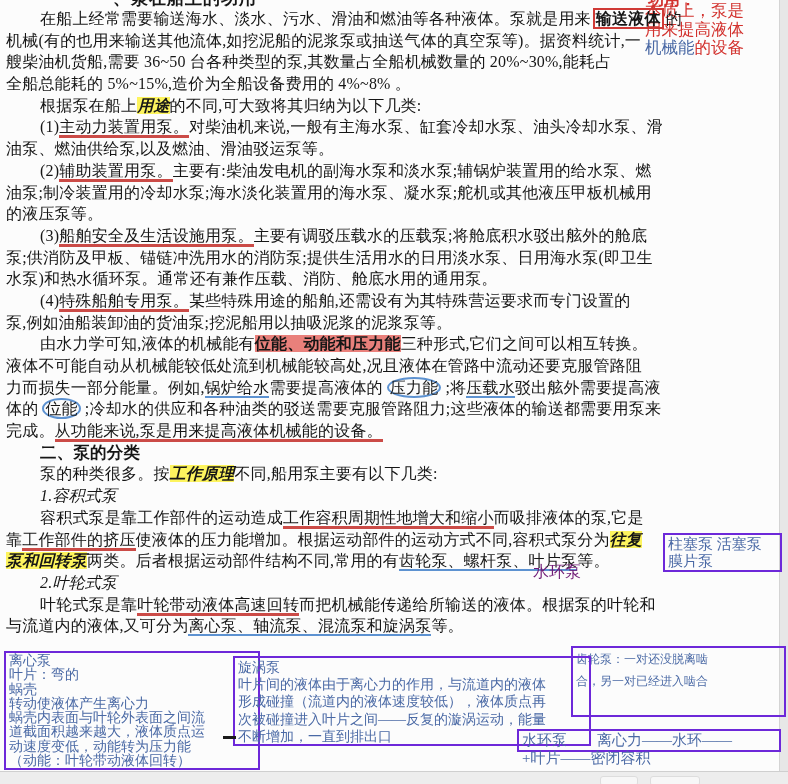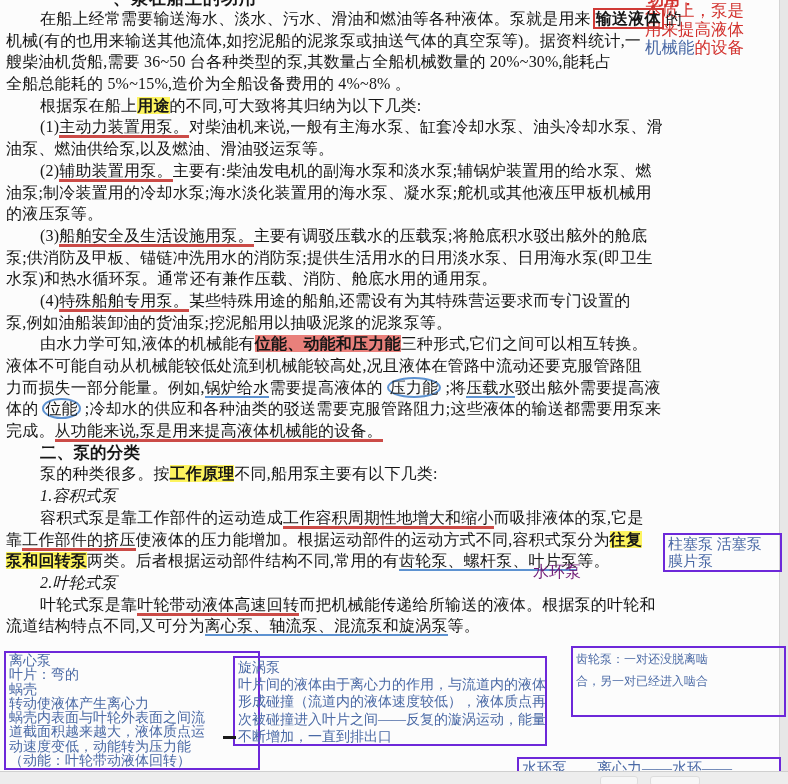--- a/index.html
+++ b/index.html
@@ -6,43 +6,43 @@
   .page{position:relative;width:788px;height:784px;background:#fcfcfc;overflow:hidden;
         font-family:"Liberation Serif","DejaVu Serif",serif;color:#161616;}
   
   .body-text{position:absolute;left:6px;top:8px;width:768px;font-size:16px;
              line-height:21.7px;letter-spacing:0.2px;}
   .ln{white-space:nowrap;height:21.7px;}
   .ind{padding-left:34px;}
   .bold-head{font-weight:bold;font-size:16.5px;}
   .kai-head{font-style:italic;}
   .box-red{border:2px solid #d03a36;padding:0 1px;margin:-2px 2px;font-weight:bold;}
-  .hl-yellow{background:#fdf45e;font-weight:bold;}
+  .hl-yellow{background:#fdf45e;font-weight:bold;font-style:italic;}
   .hl-pink{background:#e9807b;font-weight:bold;}
   .u-red{border-bottom:3px solid #cb4b47;}
   .u-blue{border-bottom:2px solid #5d92d1;}
   .circ-blue{border:2px solid #5d92d1;border-radius:50%;padding:0 1px;margin:-2px 4px;}
   
   .title-clip{position:absolute;left:95px;top:-13px;font-weight:bold;font-size:17px;
               letter-spacing:1px;}
   .corner-note{position:absolute;left:648px;top:-10px;color:#d2312d;font-weight:bold;
                font-size:16px;}
   
   .margin-note{position:absolute;left:645px;top:2px;width:142px;color:#d2312d;
                font-size:16.5px;line-height:18.5px;}
   .blue-ink{color:#4a69a5;}
   .red-ink{color:#d2312d;}
   .anno-box{position:absolute;border:2px solid #6d28d9;color:#4a69a5;background:rgba(255,255,255,0.0);
             padding:1px 3px;box-sizing:border-box;}
   .anno-line{white-space:nowrap;}
   .piston-box{left:663px;top:533px;width:119px;height:39px;font-size:15px;line-height:17px;}
   .gear-box{left:571px;top:646px;width:215px;height:71px;font-size:12px;line-height:21.5px;}
   .centrifugal-box{left:4px;top:651px;width:256px;height:119px;font-size:14px;line-height:14.3px;}
-  .vortex-box{left:233px;top:656px;width:314px;height:90px;font-size:14px;line-height:17.2px;}
-  .waterring-box{left:517px;top:729px;width:264px;height:23px;font-size:15px;line-height:17.5px;margin-top:28px;}
+  .vortex-box{left:233px;top:656px;width:358px;height:90px;font-size:14px;line-height:17.2px;}
+  .waterring-box{left:517px;top:729px;width:264px;height:23px;font-size:15px;line-height:17.5px;}
   .floating-label{position:absolute;left:533px;top:562px;color:#701a75;font-size:16px;}
   .connector{position:absolute;left:223px;top:736px;width:13px;height:3px;background:#1b1b1b;}
   
   .right-strip{position:absolute;left:779px;top:0;width:9px;height:784px;background:#e7e7e7;
                border-left:1px solid #d4d4d4;z-index:0;}
   .bottom-bar{position:absolute;left:0;top:771px;width:788px;height:13px;background:#ededed;
               border-top:1px solid #cfcfcf;}
   .pill{position:absolute;top:4px;height:8px;background:#f7f7f7;border:1px solid #dddddd;
         border-radius:3px;}
   .pill-a{left:600px;width:36px;}
@@ -87,21 +87,21 @@
       <div class="ln"><span>体的</span><span class="circ-blue">位能</span><span>;冷却水的供应和各种油类的驳送需要克服管路阻力;这些液体的输送都需要用泵来</span></div>
       <div class="ln"><span>完成。</span><span class="u-red">从功能来说,泵是用来提高液体机械能的设备。</span></div>
       <div class="ln ind"><span class="bold-head">二、泵的分类</span></div>
       <div class="ln ind"><span>泵的种类很多。按</span><span class="hl-yellow">工作原理</span><span>不同,船用泵主要有以下几类:</span></div>
       <div class="ln ind"><span class="kai-head">1.容积式泵</span></div>
       <div class="ln ind"><span>容积式泵是靠工作部件的运动造成</span><span class="u-red">工作容积周期性地增大和缩小</span><span>而吸排液体的泵,它是</span></div>
       <div class="ln"><span>靠</span><span class="u-red">工作部件的挤压</span><span>使液体的压力能增加。根据运动部件的运动方式不同,容积式泵分为</span><span class="hl-yellow">往复</span></div>
       <div class="ln"><span class="hl-yellow">泵和回转泵</span><span>两类。后者根据运动部件结构不同,常用的有</span><span class="u-blue">齿轮泵、螺杆泵、叶片泵</span><span>等。</span></div>
       <div class="ln ind"><span class="kai-head">2.叶轮式泵</span></div>
       <div class="ln ind"><span>叶轮式泵是靠</span><span class="u-red">叶轮带动液体高速回转</span><span>而把机械能传递给所输送的液体。根据泵的叶轮和</span></div>
-      <div class="ln"><span>流道结构特点不同,又可分为</span><span class="u-blue">离心泵、轴流泵、混流泵和旋涡泵</span><span>等。</span></div>
+      <div class="ln"><span>与流道内的液体,又可分为</span><span class="u-blue">离心泵、轴流泵、混流泵和旋涡泵</span><span>等。</span></div>
     </div>
 
   <div class="anno-box piston-box">
       <div class="anno-line">柱塞泵 活塞泵</div>
       <div class="anno-line">膜片泵</div>
     </div>
 
   <div class="floating-label">水环泵</div>
 
   <div class="anno-box gear-box">

